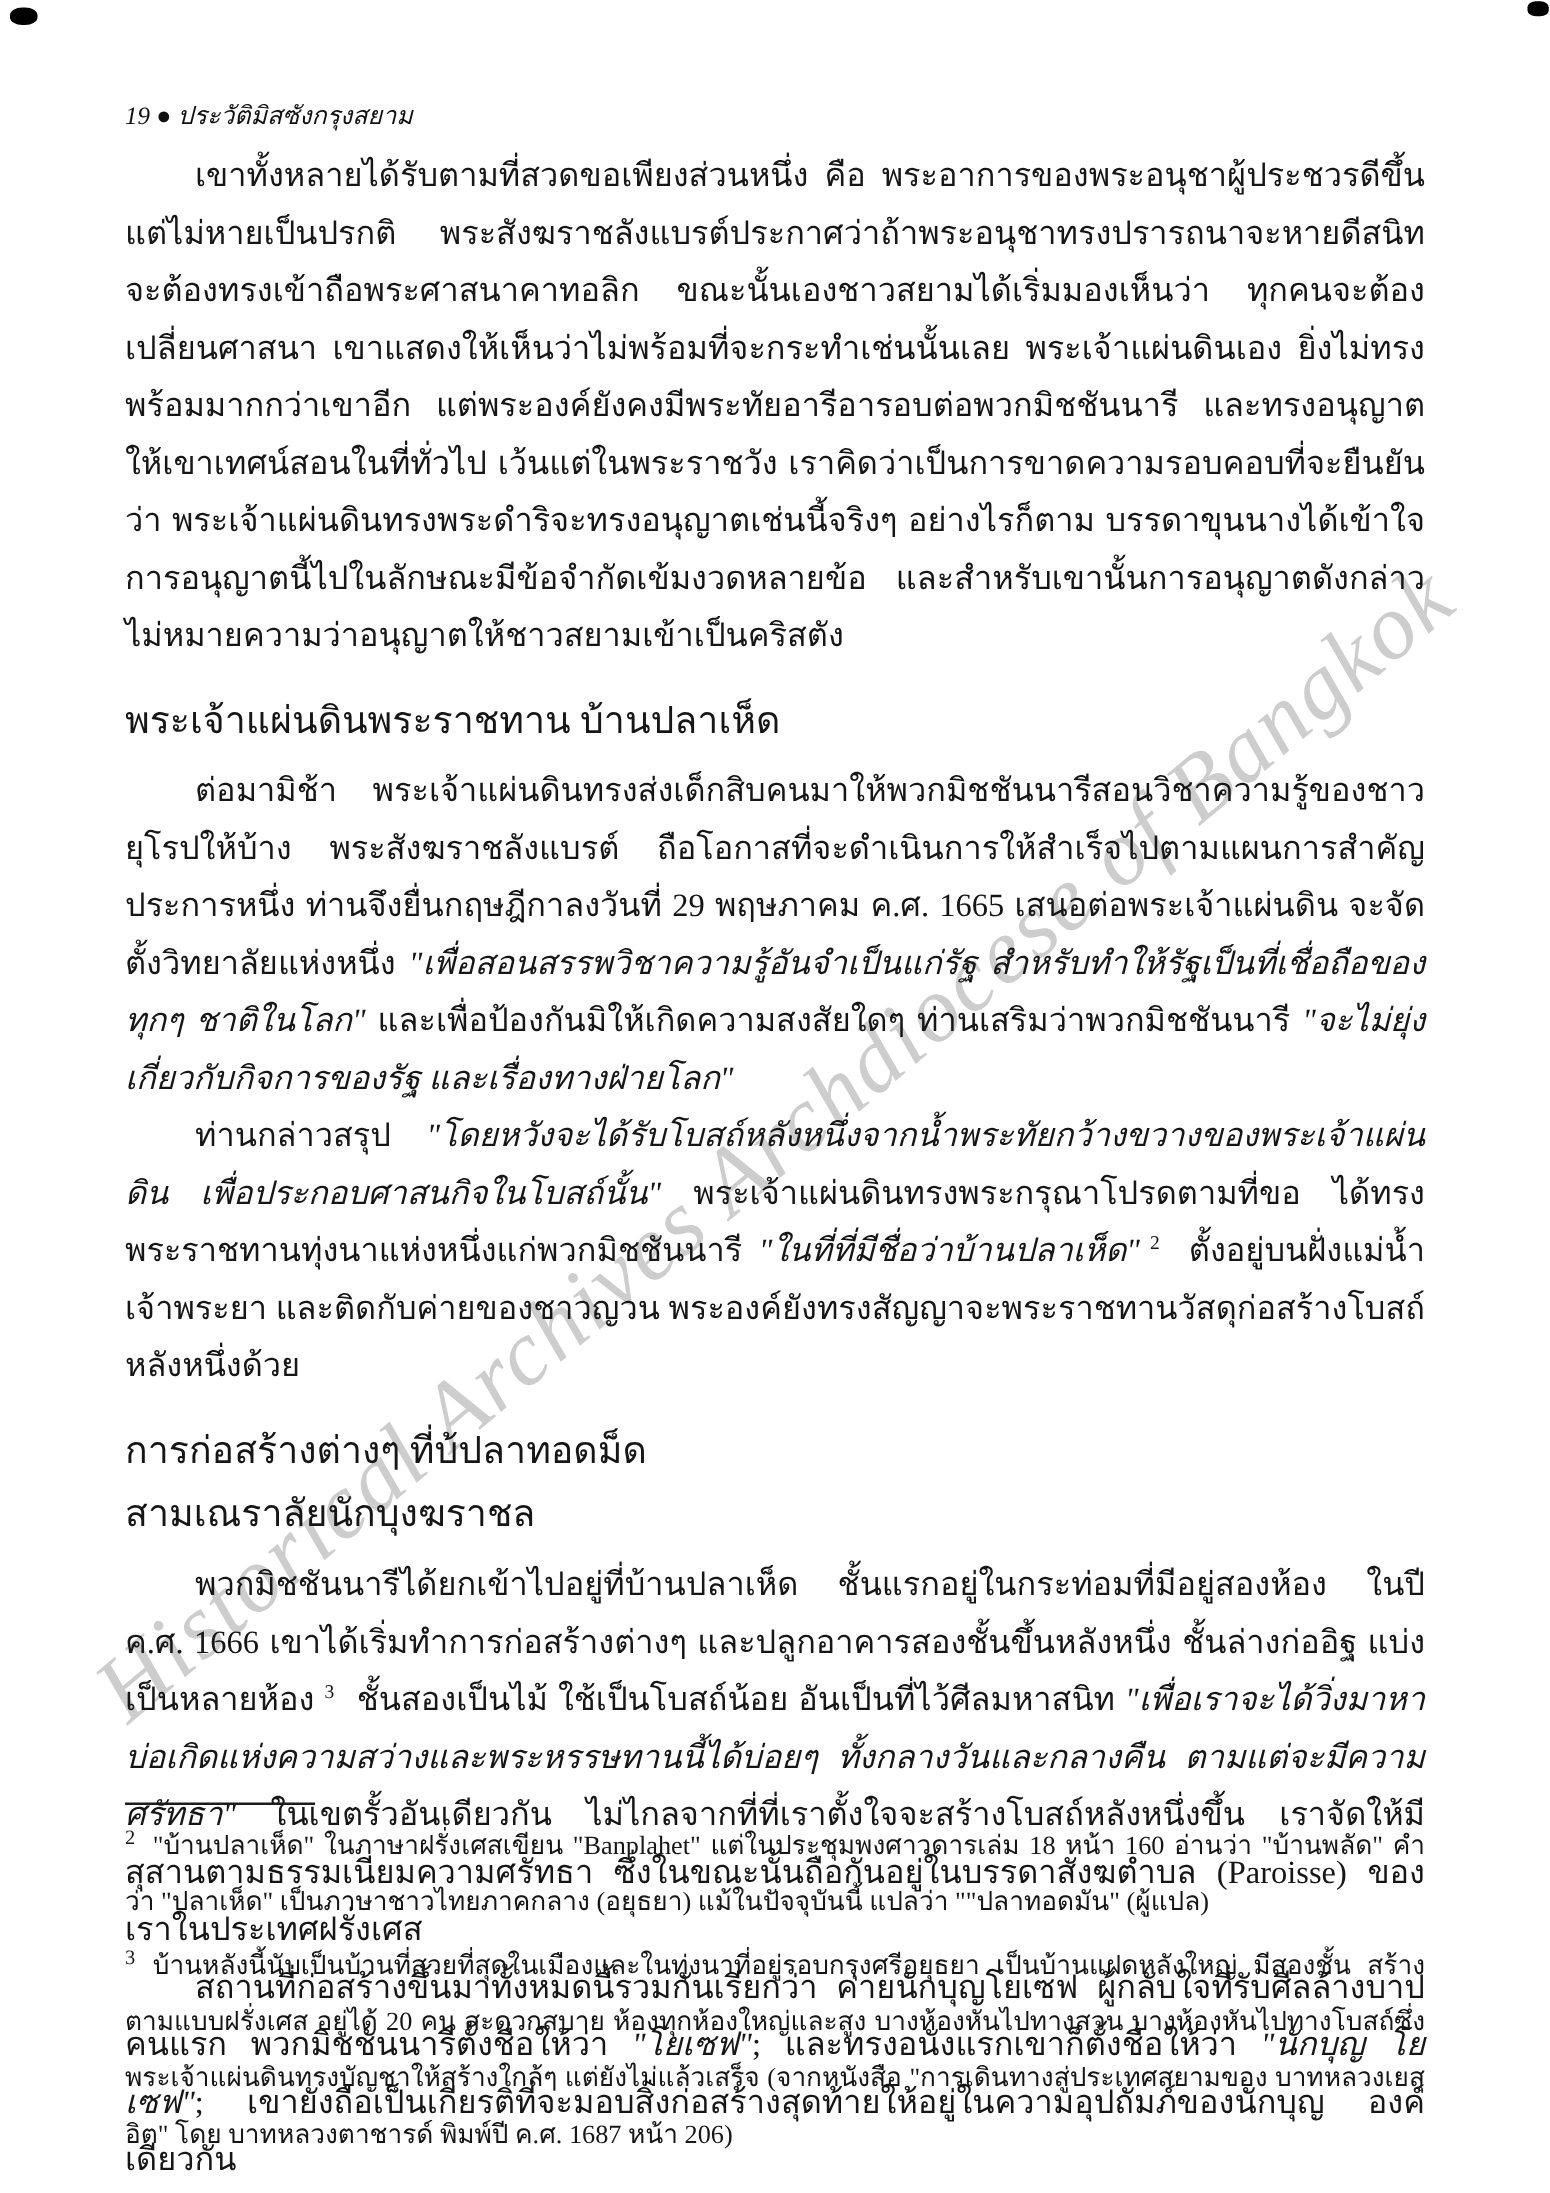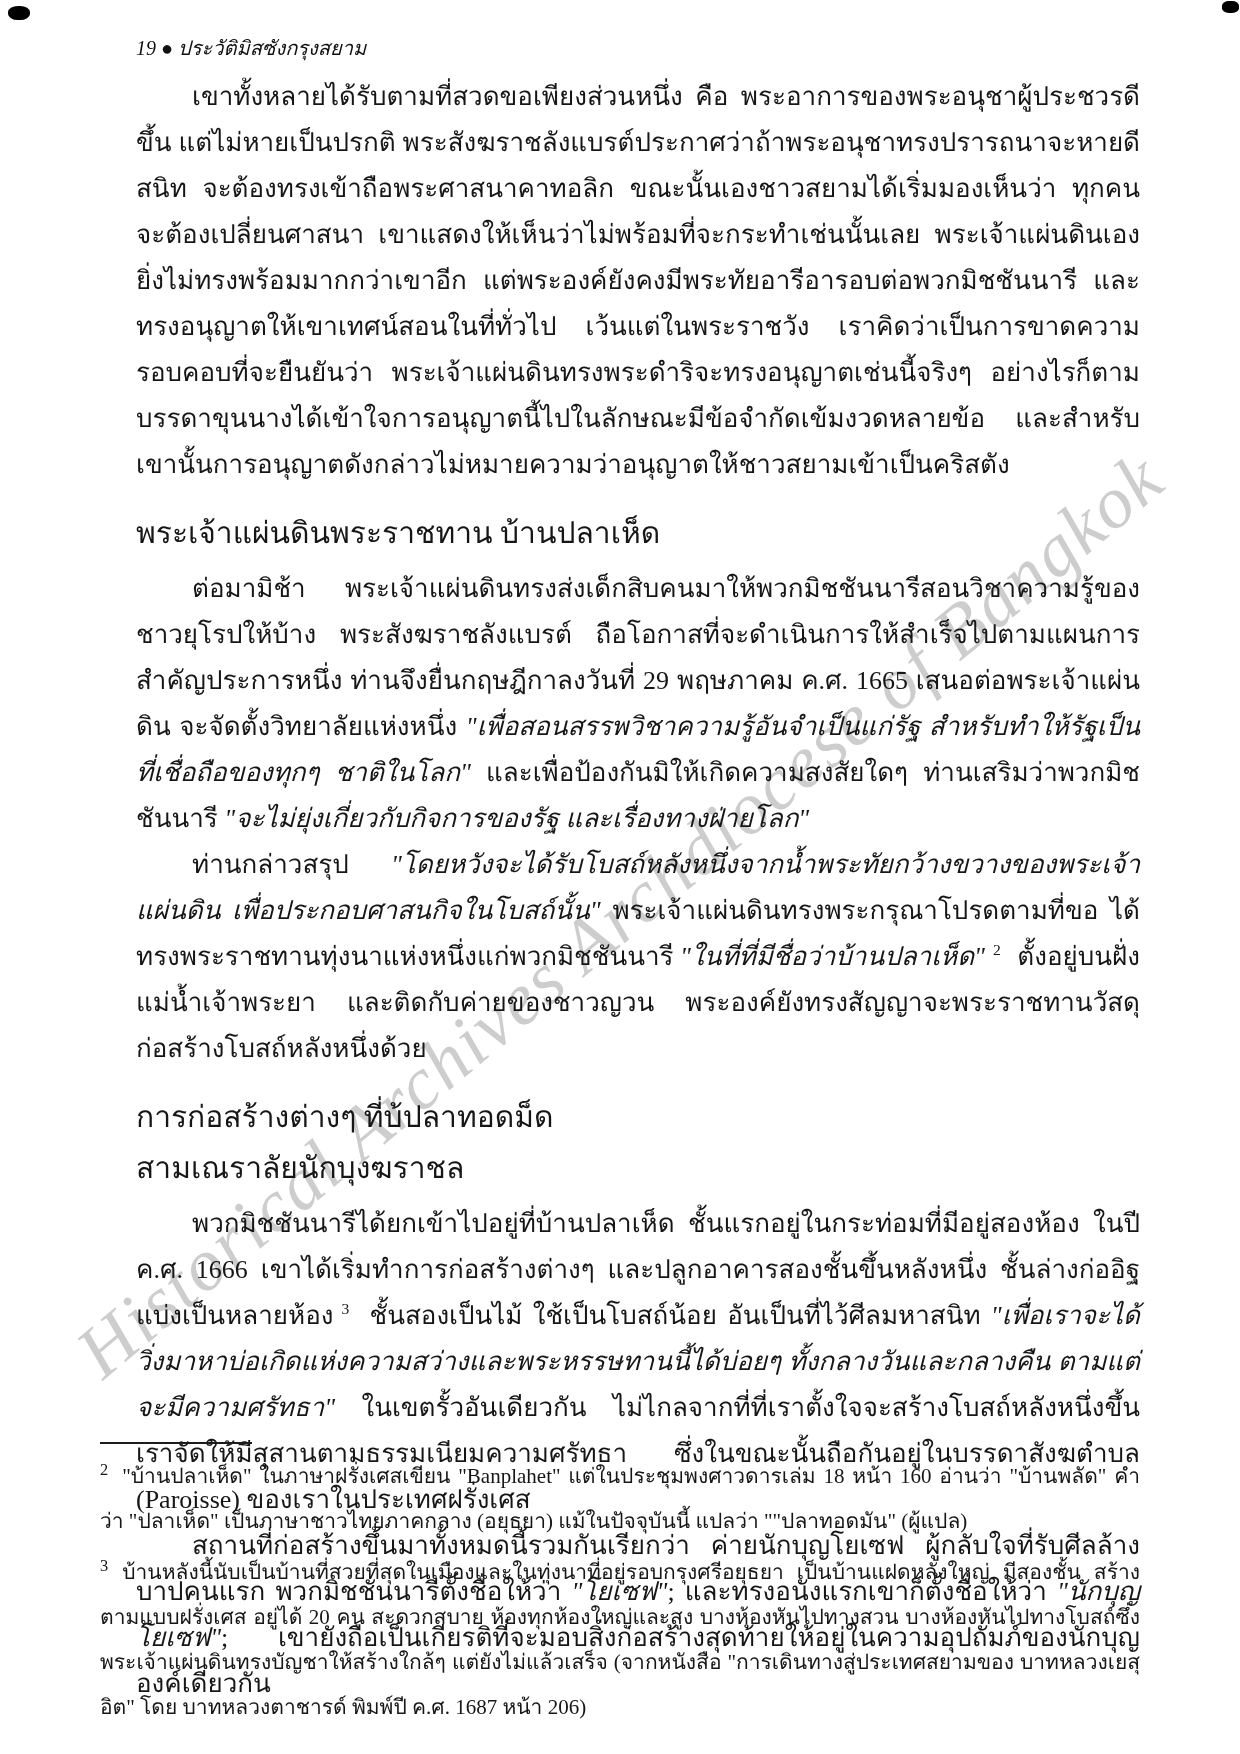--- a/index.html
+++ b/index.html
@@ -25,22 +25,21 @@
     letter-spacing: 2px;
     color: #bdbdbd;
     opacity: 0.75;
     z-index: 0;
     pointer-events: none;
   }
 
   .page-inner {
     position: relative;
     z-index: 1;
-    padding: 32px 100px 0 100px;
-    margin-left: 36px;
+    padding: 76px 100px 0 100px;
   }
 
   .page-header {
     font-style: italic;
     font-size: 20px;
     color: #111;
     margin: 0 0 10px 0;
   }
 
   .doc-paragraph {

